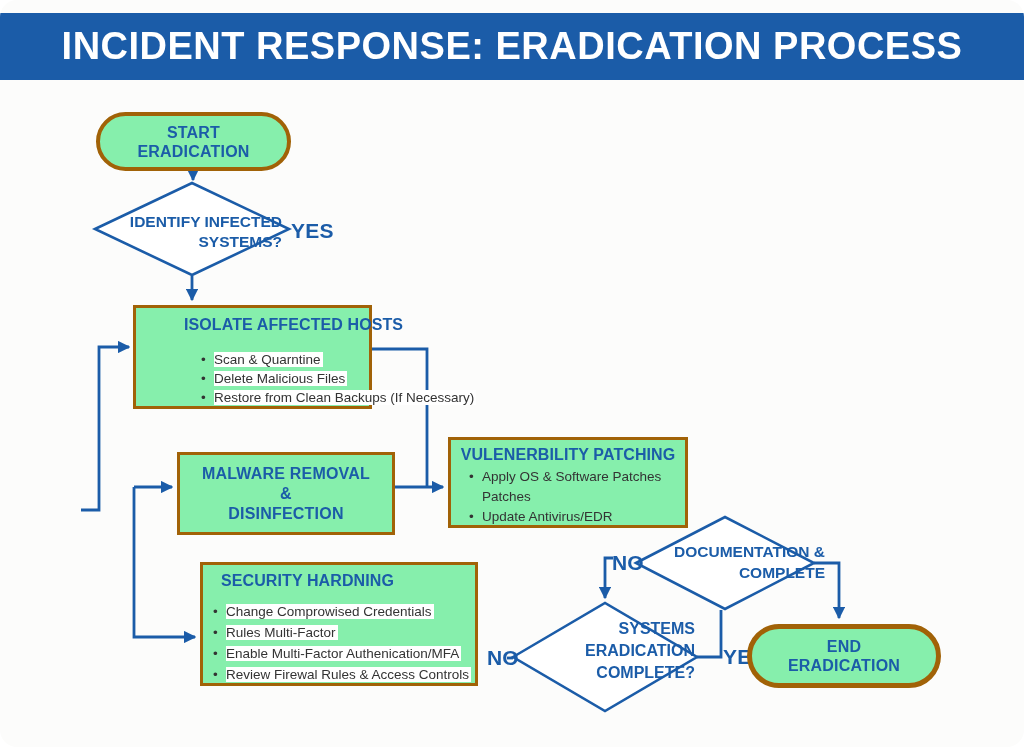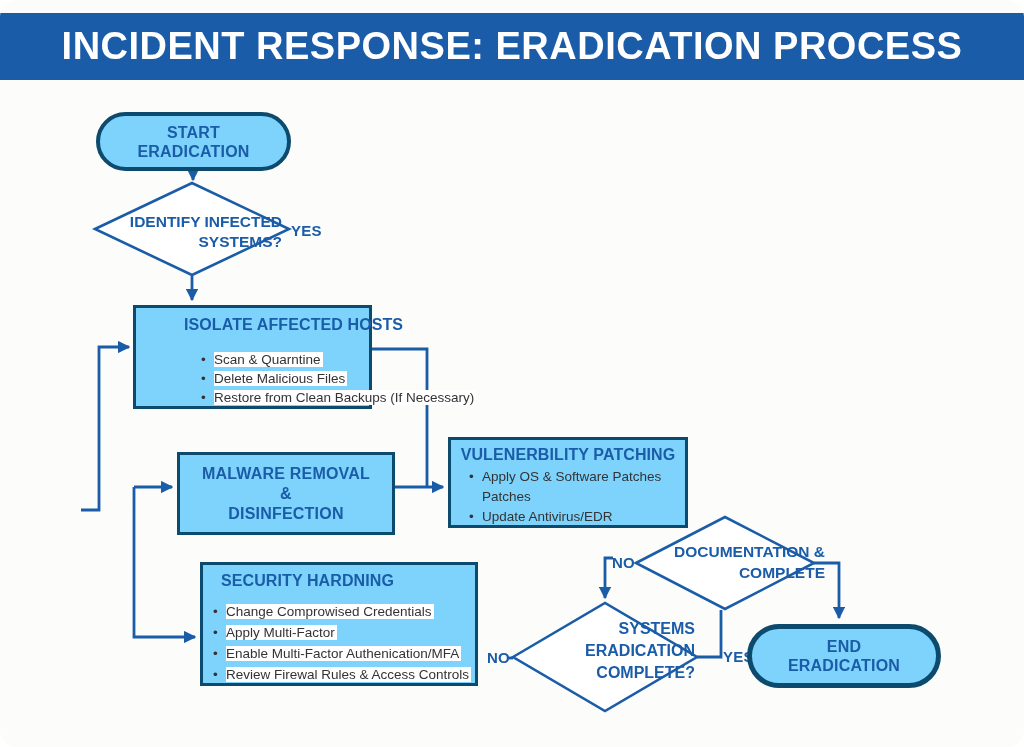--- a/index.html
+++ b/index.html
@@ -15,39 +15,39 @@
     background:#1b5ca8;display:flex;align-items:center;justify-content:center;
   }
   .header .title{
     color:#ffffff;font-size:38px;font-weight:bold;letter-spacing:.5px;white-space:nowrap;
   }
   
   svg.wires{position:absolute;left:0;top:0;}
   .wire{fill:none;stroke:#1b5ca8;stroke-width:2.8;}
   .diamond{fill:#ffffff;stroke:#1b5ca8;stroke-width:2.6;}
   
-  .node{position:absolute;background:#7dd3fc;border:3px solid #0c4a6e;box-sizing:border-box;color:#1b5ca8;}
+  .node{position:absolute;background:#86efac;border:3px solid #a16207;box-sizing:border-box;color:#1b5ca8;}
   .terminator{
     display:flex;flex-direction:column;align-items:center;justify-content:center;
     text-align:center;font-weight:bold;font-size:16px;line-height:19px;letter-spacing:.2px;
   }
   .node-title{font-weight:bold;font-size:16px;letter-spacing:.1px;color:#1b5ca8;white-space:nowrap;}
   .center{text-align:center;}
   ul.bullets{list-style:none;margin:0;padding:0;color:#333333;}
   ul.bullets li{position:relative;padding-left:13px;font-size:13.5px;color:#333333;}
   ul.bullets li::before{content:"\2022";position:absolute;left:0;top:0;color:#333333;}
   .nowrap li{white-space:nowrap;}
   .nowrap li span{background:#ffffff;padding-right:2px;}
   
   .dlabel{
     position:absolute;display:flex;flex-direction:column;align-items:flex-end;justify-content:center;
     text-align:center;color:#1b5ca8;font-weight:bold;white-space:nowrap;background:transparent;
   }
   
-  .edge-label{position:absolute;color:#1b5ca8;font-weight:bold;font-size:15px;line-height:17px;letter-spacing:.2px;}
+  .edge-label{position:absolute;color:#1b5ca8;font-weight:bold;font-size:21px;line-height:17px;letter-spacing:.2px;}
 </style>
 </head>
 <body>
 
 <div class="canvas">
 
   <div class="header">
     <span class="title">INCIDENT RESPONSE: ERADICATION PROCESS</span>
   </div>
 
@@ -116,21 +116,21 @@
     <ul class="bullets" style="margin:3px 0 0 18px;line-height:20px;">
       <li style="width:195px;"><span>Apply OS &amp; Software Patches Patches</span></li>
       <li><span>Update Antivirus/EDR</span></li>
     </ul>
   </div>
 
   <div class="node" style="left:200px;top:562px;width:278px;height:124px;padding-top:7px;">
     <div class="node-title" style="padding-left:18px;">SECURITY HARDNING</div>
     <ul class="bullets nowrap" style="margin:11px 15px 0 10px;line-height:21px;">
       <li><span>Change Comprowised Credentials</span></li>
-      <li><span>Apply Multi-Factor</span></li>
+      <li><span>Rules Multi-Factor</span></li>
       <li><span>Enable Multi-Factor Authenication/MFA</span></li>
       <li><span>Review Firewal Rules &amp; Access Controls</span></li>
     </ul>
   </div>
 
   <div class="dlabel" style="left:625px;top:541px;width:200px;font-size:15.5px;line-height:21px;">
     <div>DOCUMENTATION &amp;</div>
     <div>COMPLETE</div>
   </div>
   <div class="edge-label" style="left:612px;top:554px;">NO</div>

